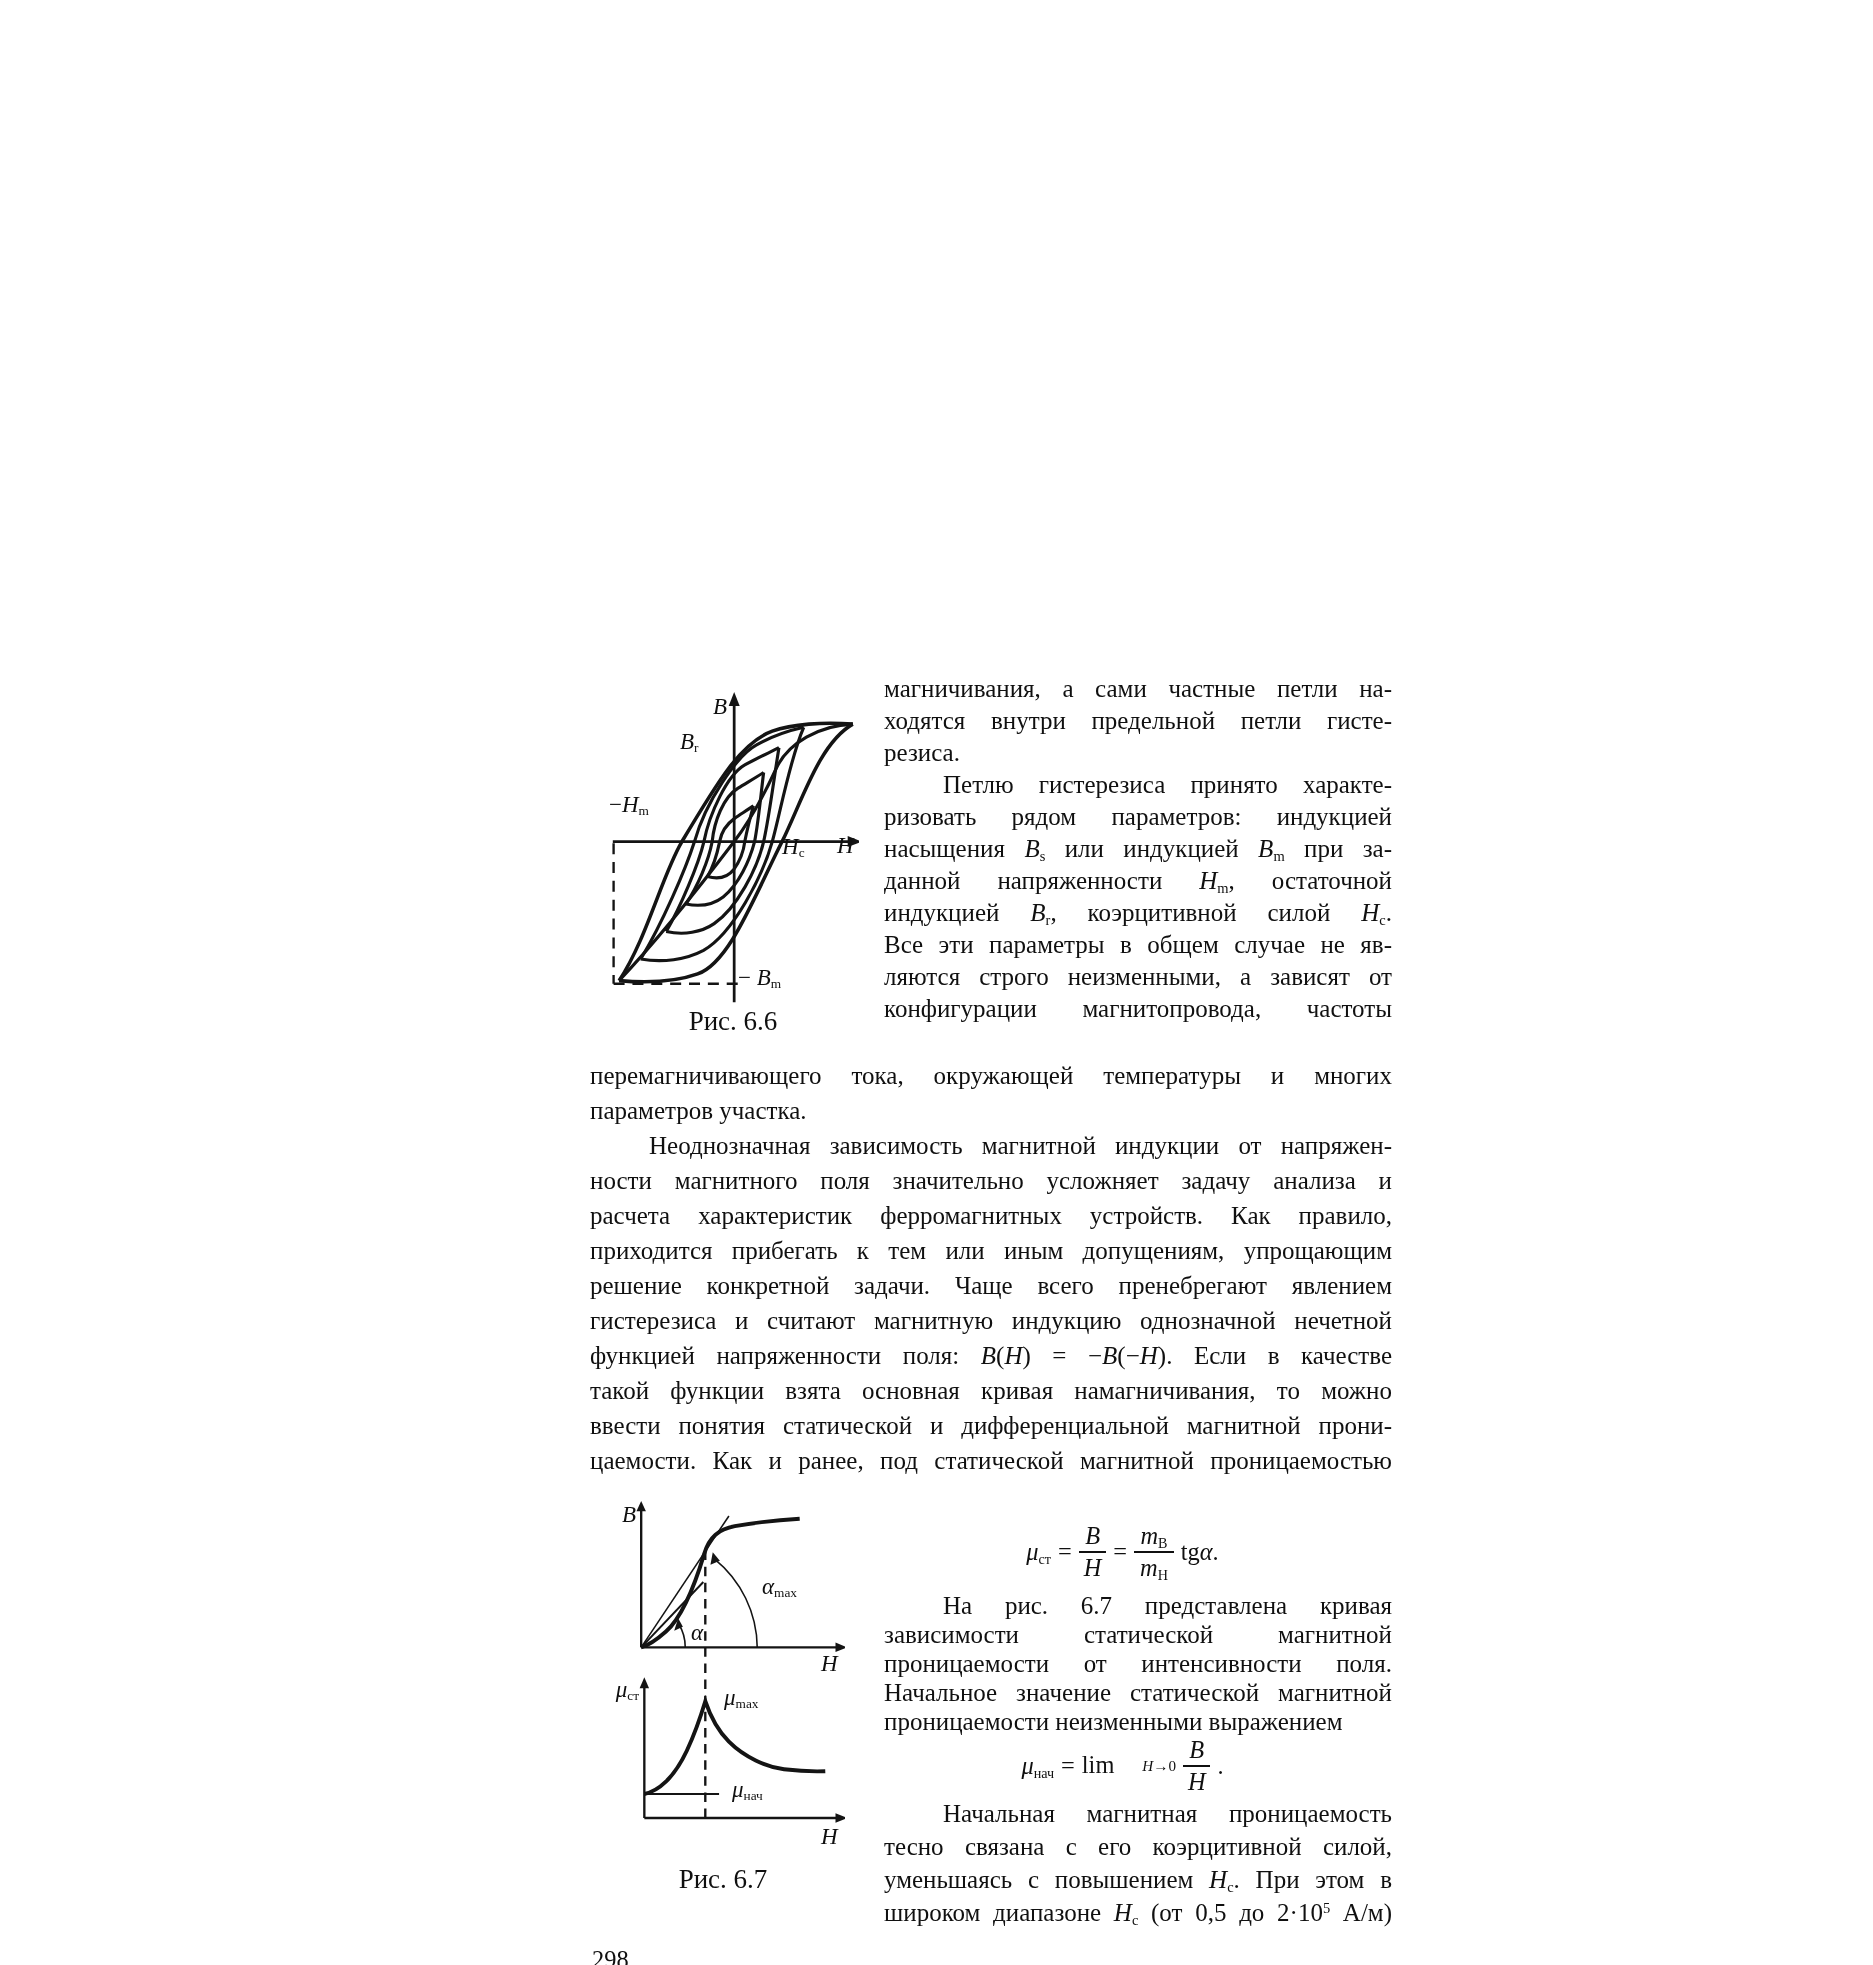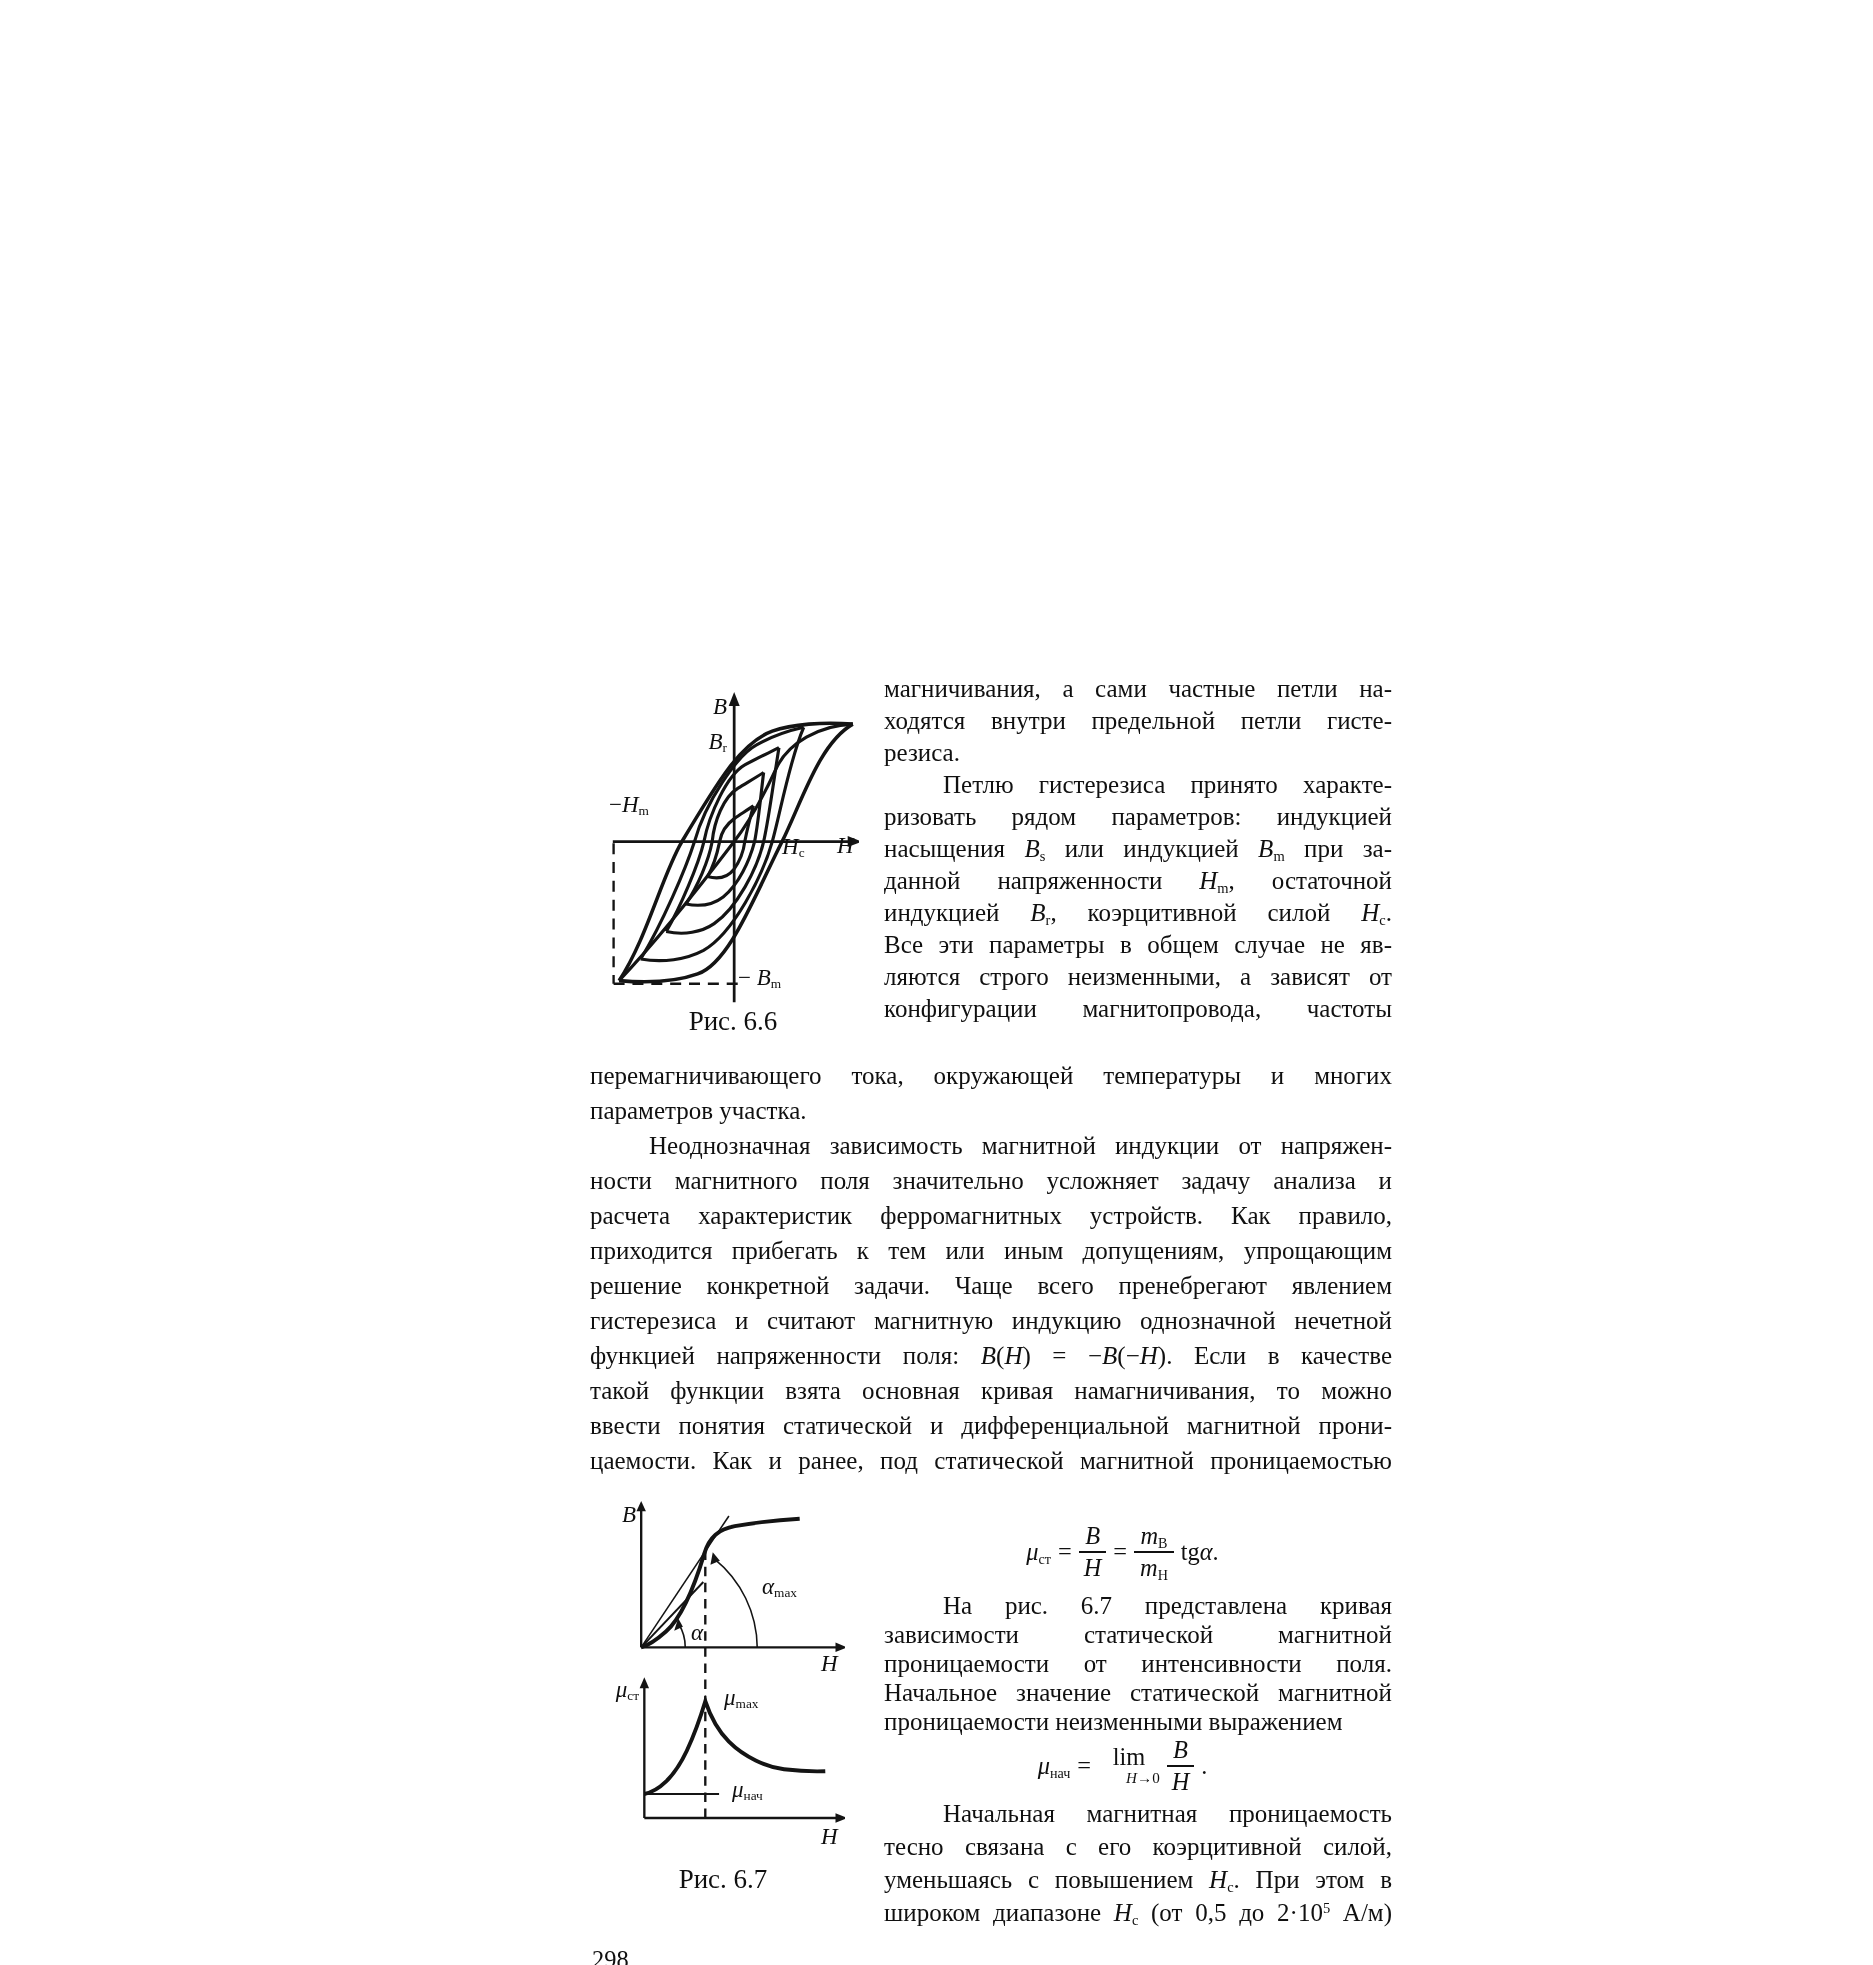--- a/index.html
+++ b/index.html
@@ -28,21 +28,21 @@
   .figsvg{position:absolute;}
   .figlabel{position:absolute;font-size:23px;font-style:normal;white-space:nowrap;}
   .caption{position:absolute;font-size:27px;text-align:center;}
   .pagenum{position:absolute;left:592px;top:1946px;font-size:24.4px;}
   
   .formula{position:absolute;display:flex;align-items:center;justify-content:center;
            font-size:24.4px;gap:7px;}
   .frac{display:inline-flex;flex-direction:column;align-items:center;line-height:1.05;}
   .frac .num{border-bottom:2px solid #101010;padding:0.8px 6.3px 2.4px 6.3px;}
   .frac .den{padding-top:1.6px;}
-  .limstack{display:inline-flex;flex-direction:column;align-items:center;line-height:1.0;justify-content:flex-end;}
+  .limstack{display:inline-flex;flex-direction:row;align-items:center;line-height:1.0;justify-content:flex-end;}
   .limstack .limsub{font-size:0.62em;margin-top:1.6px;margin-left:28px;}
   svg{display:block;}
   .stroke{stroke:#141414;fill:none;}
 </style>
 </head>
 <body>
 
 <div class="page">
 
   <svg class="figsvg" style="left:607px;top:688px" width="252" height="326" viewBox="0 0 640 830">
@@ -67,21 +67,21 @@
     <path class="stroke" stroke-width="8" d="M150,620 C195,630 240,622 272,600 C330,560 382,460 398,391 C412,330 425,225 437,152"></path>
 
     <path class="stroke" stroke-width="8" d="M398,215 C375,230 352,243 333,255 C295,278 272,340 267,391 C258,440 230,505 200,550"></path>
     <path class="stroke" stroke-width="8" d="M200,550 C240,558 272,550 295,532 C335,500 362,440 375,391 C385,340 392,262 398,215"></path>
 
     <path class="stroke" stroke-width="8" d="M372,300 C355,312 338,322 324,332 C302,348 290,368 286,391 C280,420 270,455 255,480"></path>
     <path class="stroke" stroke-width="8" d="M255,480 C285,488 308,480 322,462 C338,440 347,415 350,391 C356,360 365,325 372,300"></path>
   </svg>
 
   <div class="figlabel" style="left:684px;top:694px;width:43px;text-align:right"><i>B</i></div>
-  <div class="figlabel" style="left:680px;top:729px;width:47px;text-align:right"><i>B</i><sub>r</sub></div>
+  <div class="figlabel" style="left:680px;top:729px;width:47px;text-align:left"><i>B</i><sub>r</sub></div>
   <div class="figlabel" style="left:609px;top:792px">−<i>H</i><sub>m</sub></div>
   <div class="figlabel" style="left:782px;top:834px"><i>H</i><sub>c</sub></div>
   <div class="figlabel" style="left:837px;top:833px"><i>H</i></div>
   <div class="figlabel" style="left:738px;top:965px">− <i>B</i><sub>m</sub></div>
   <div class="caption" style="left:607px;top:1006px;width:252px">Рис. 6.6</div>
 
   <svg class="figsvg" style="left:601px;top:1501px" width="244" height="354" viewBox="0 0 620 900">
 
     <path class="stroke" stroke-width="6" d="M102,372 V20"></path>
     <polygon fill="#141414" points="90,26 114,26 102,0"></polygon>

